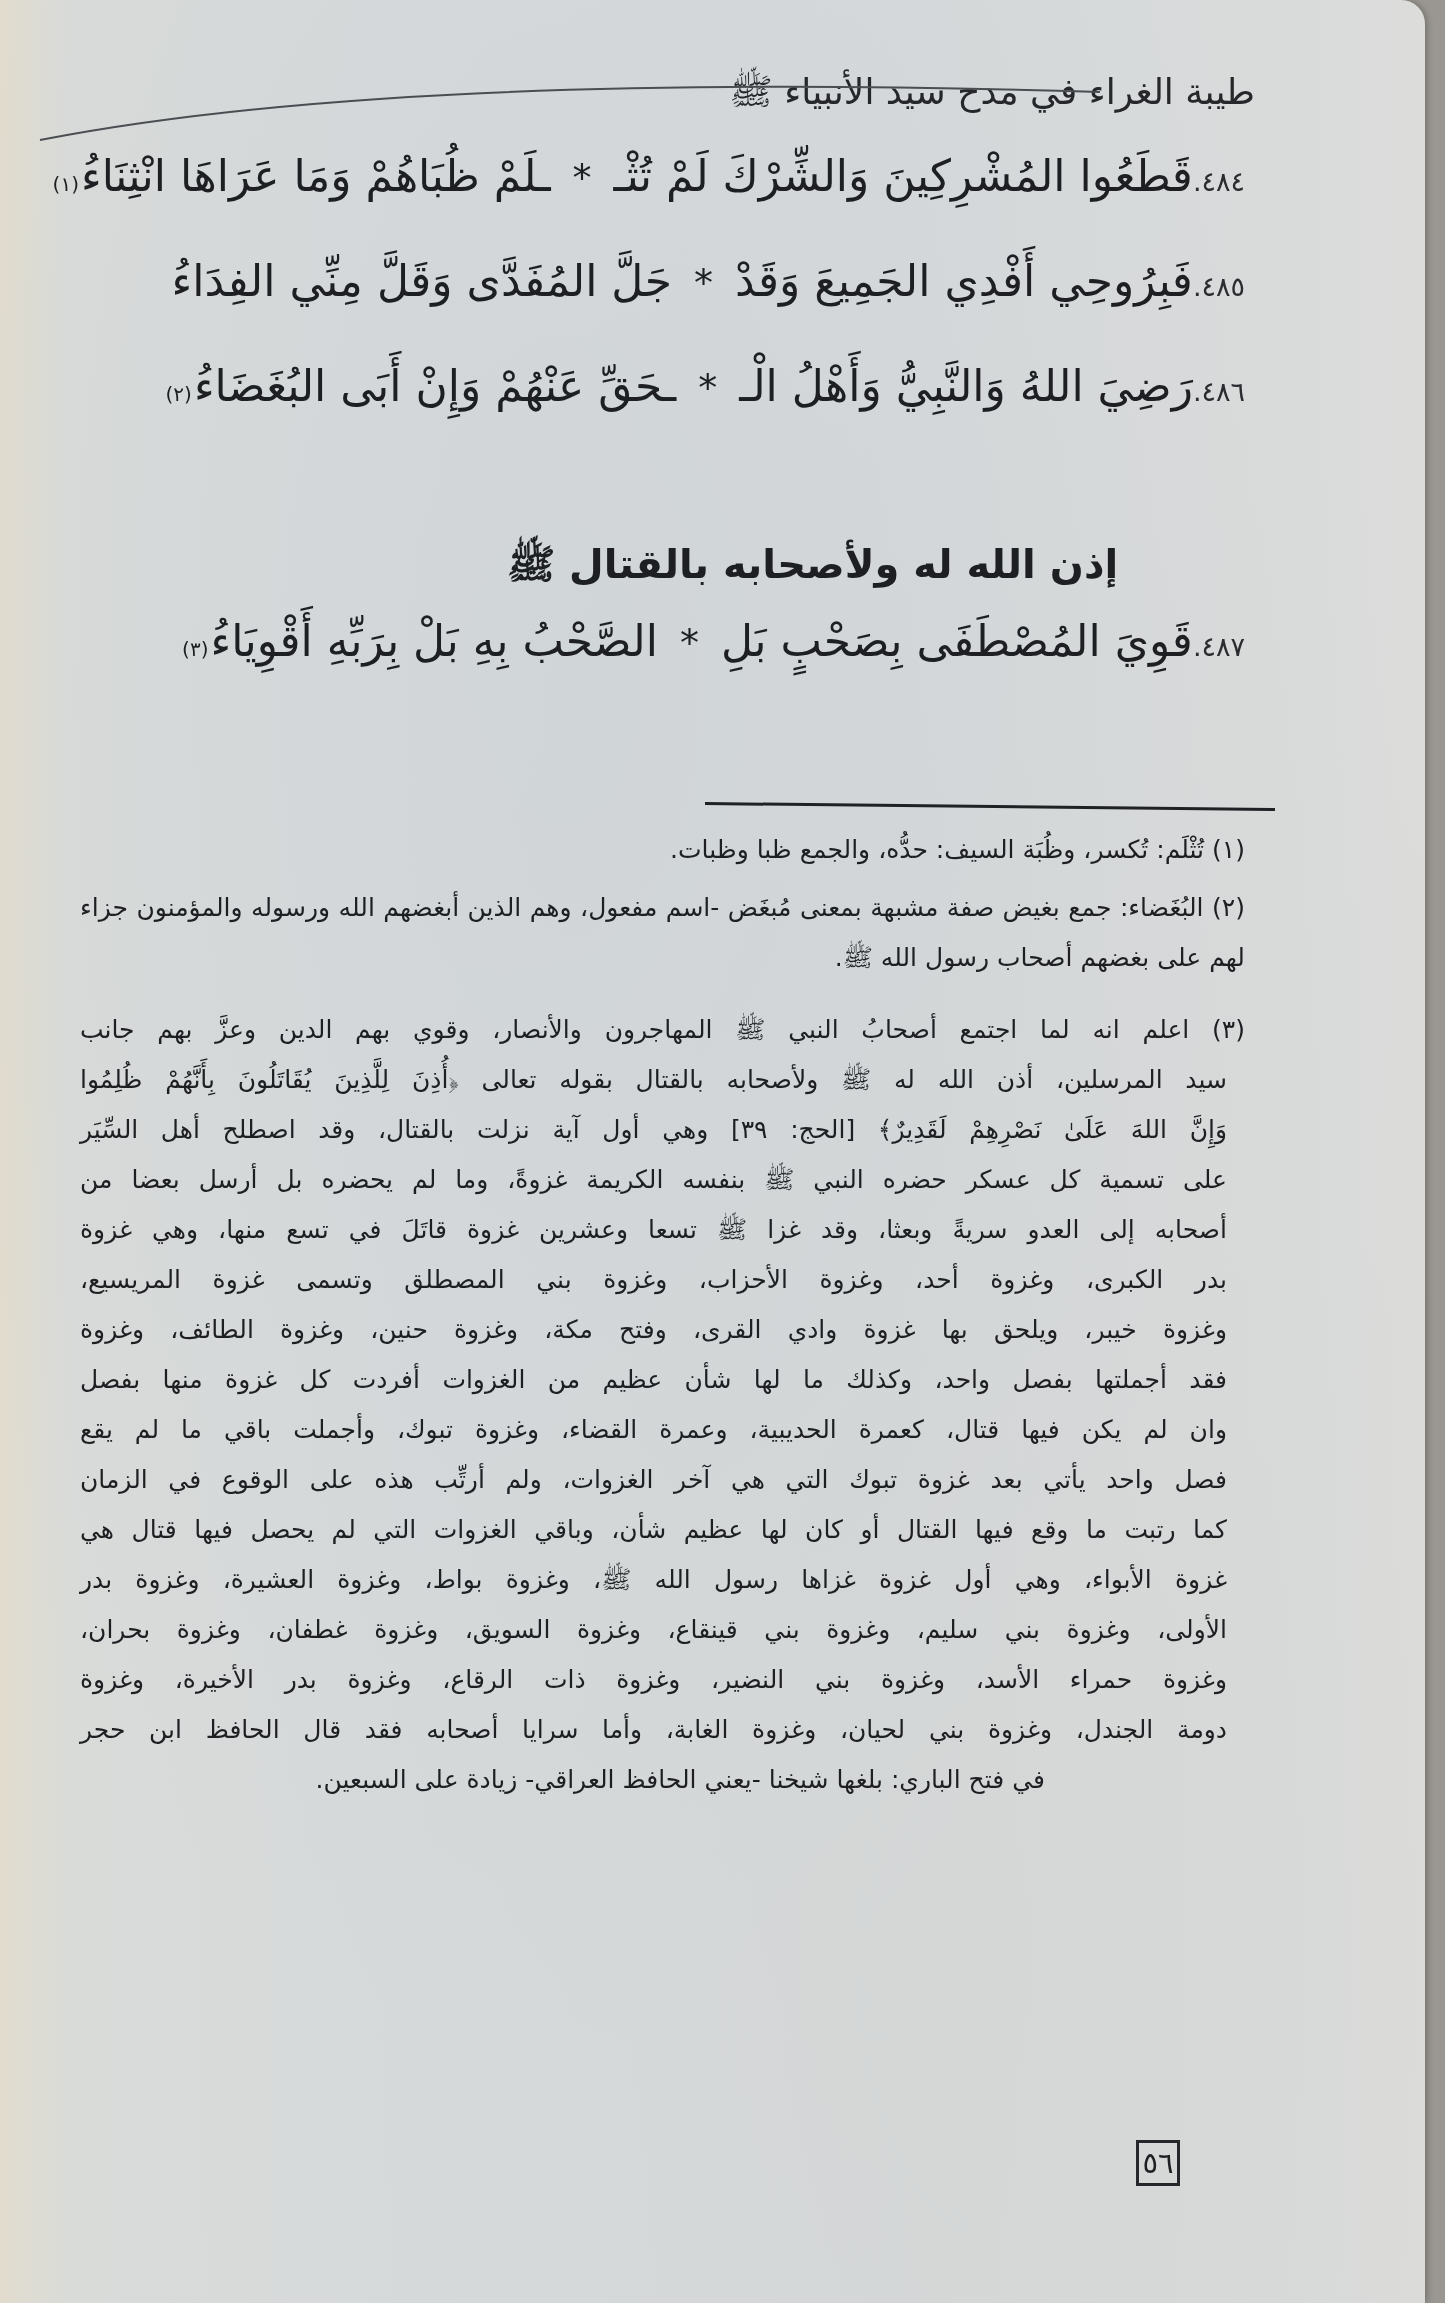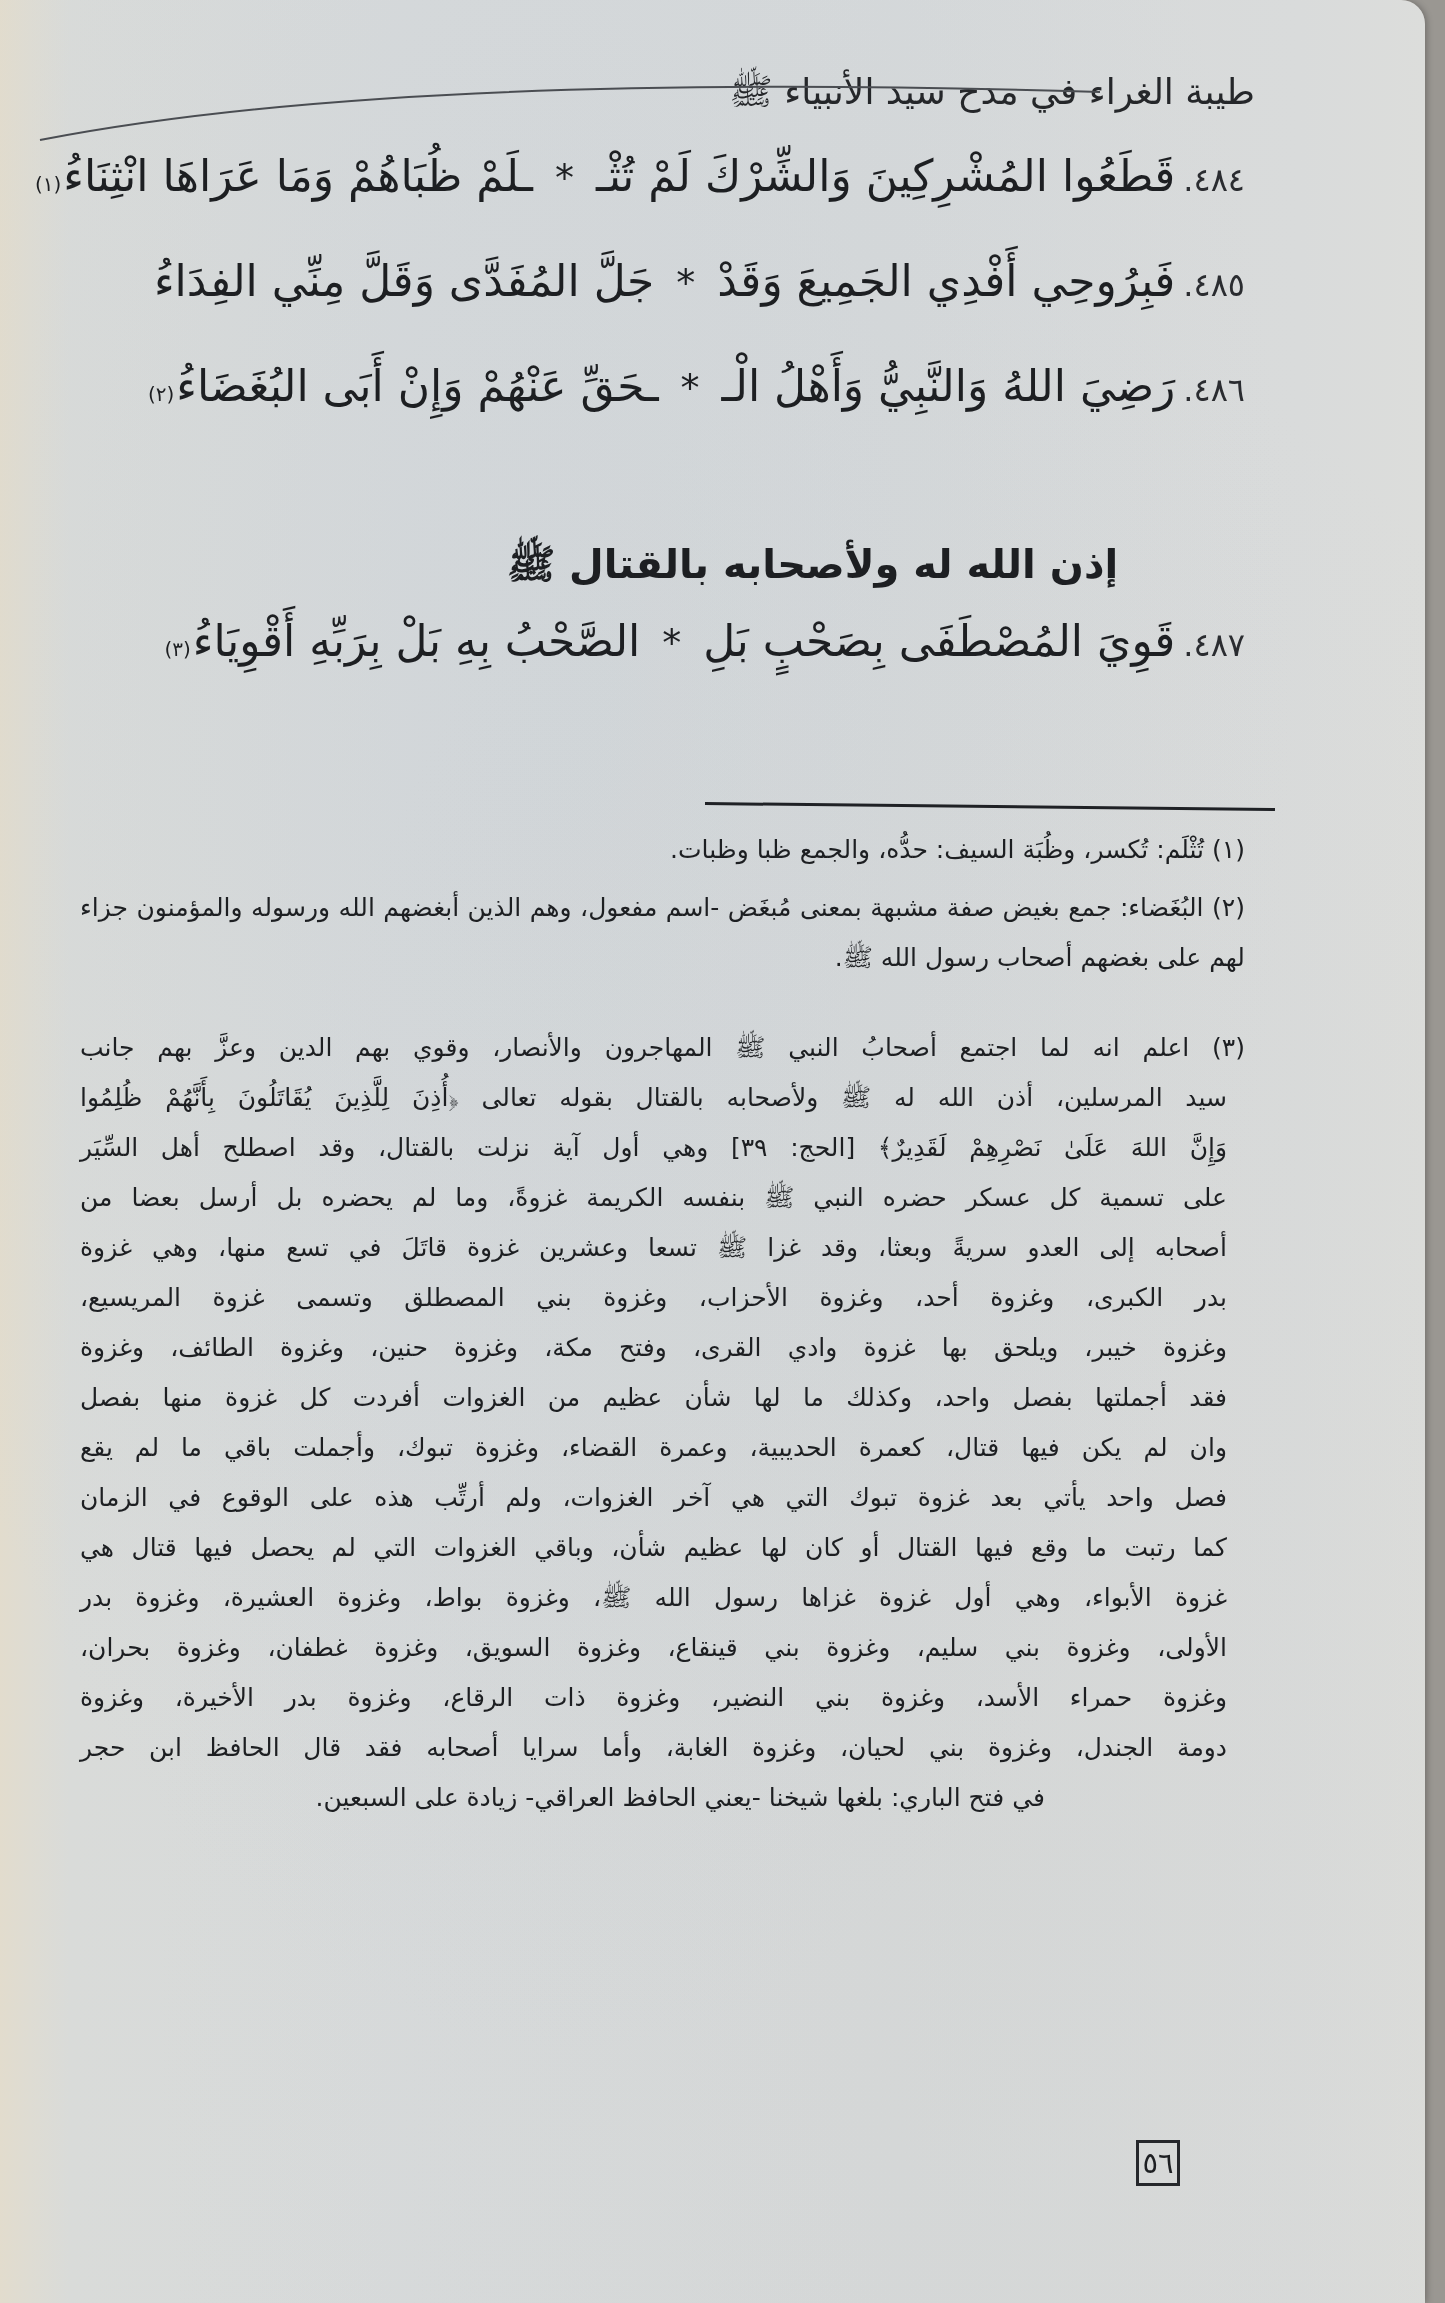--- a/index.html
+++ b/index.html
@@ -56,22 +56,21 @@
     .verse {
       display: flex;
       flex-direction: row;
       align-items: baseline;
       height: 105px;
       white-space: nowrap;
       font-family: "DejaVu Sans", sans-serif;
       font-size: 44px;
     }
     .verse .num {
-      font-size: 32px;
-      margin-left: 8px;
+      font-size: 27px;
       color: #2a2c30;
     }
     .verse .hemi { }
     .verse .star {
       margin: 0 22px;
       font-size: 38px;
     }
     .verse sup.fn {
       font-size: 20px;
       vertical-align: 18px;
@@ -109,21 +108,21 @@
       top: 825px;
       width: 1165px;
       font-size: 25px;
       line-height: 50px;
       text-align: justify;
     }
     .footnote {
       margin: 0 0 8px 0;
     }
     .footnote .fn-num { }
-    .footnote-3 { margin-top: 40px; }
+    .footnote-3 { margin-top: 22px; }
     .footnote-3 .line {
       display: block;
       text-align-last: justify;
       white-space: nowrap;
     }
     .footnote-3 .line.first { padding-right: 0; }
     .footnote-3 .line.indent { padding-right: 18px; }
     .footnote-3 .line.last { text-align-last: right; padding-right: 200px; }
     .page-number {
       position: absolute;

